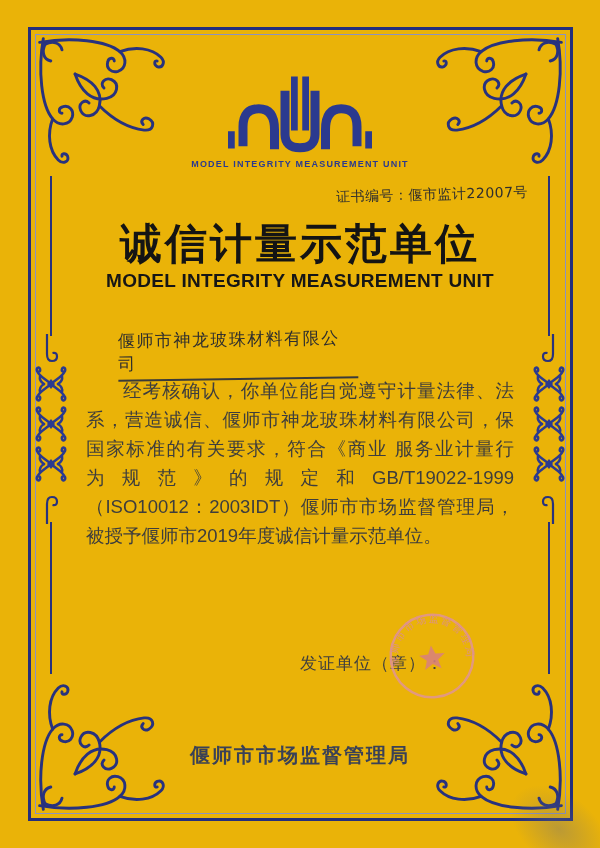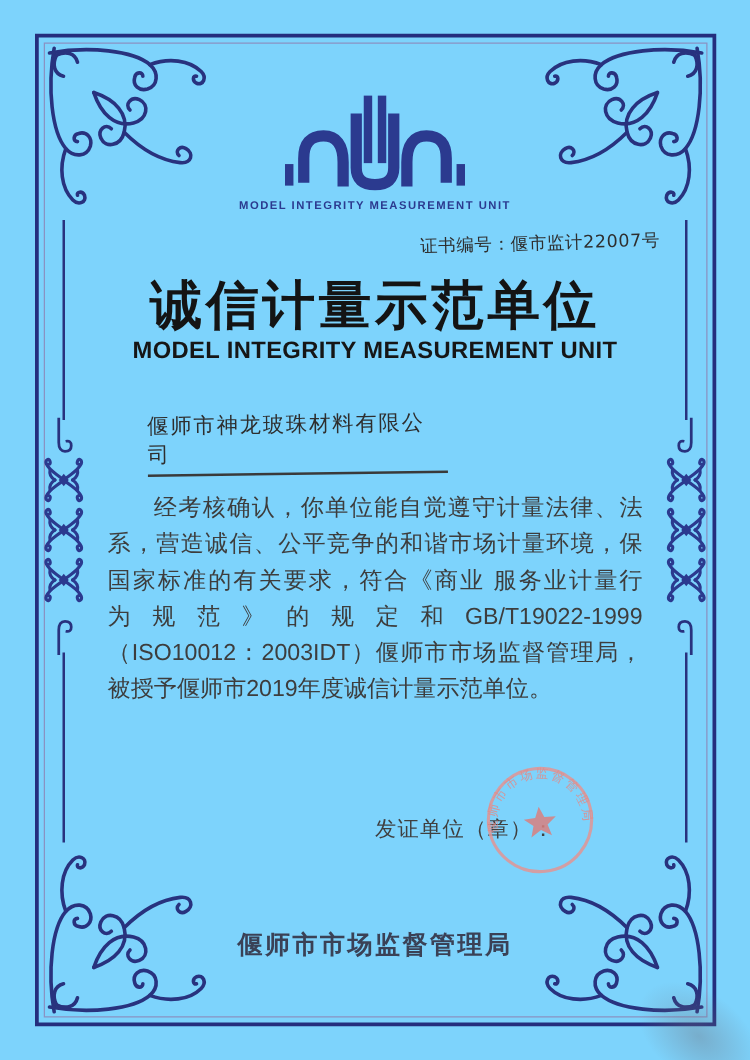--- a/index.html
+++ b/index.html
@@ -1,17 +1,17 @@
 <!DOCTYPE html>
 <html><head>
 <meta charset="utf-8">
 <style>
   html,body { margin:0; padding:0; background:#ffffff; }
   .page {
-    position:relative; width:600px; height:848px; background:#7dd3fc;
+    position:relative; width:600px; height:848px; background:#eab308;
     font-family:"Liberation Sans", sans-serif; overflow:hidden;
   }
   
   .border-outer { position:absolute; left:28px; top:27px; right:27px; bottom:27px;
     border:3px solid #242e7d; }
   .border-mid { position:absolute; left:35px; top:34px; right:34px; bottom:34px;
     border:1px solid #8a92c2; }
   .corner { position:absolute; width:140px; height:140px; }
   .corner.tl { left:34px; top:33px; }
   .corner.tr { right:33px; top:33px; transform:scaleX(-1); }
@@ -41,21 +41,21 @@
     font-family:"DejaVu Serif", serif; font-size:42px; font-weight:900;
     letter-spacing:3px; color:#141414; }
   .cert-subtitle { position:absolute; left:0; right:0; top:270px; text-align:center;
     font-size:19px; font-weight:bold; letter-spacing:0.3px; color:#161616; }
   .company { position:absolute; left:118px; top:328px; width:240px; font-size:17px;
     letter-spacing:1.5px; padding-bottom:4px; border-bottom:2px solid #3a3a3a;
     transform:rotate(-0.8deg); }
   .body-text { position:absolute; left:86px; top:376px; width:428px;
     font-size:18.5px; line-height:29px; color:#3d3d3d; }
   .body-line { text-align:justify; text-align-last:justify; text-justify:inter-character; }
-  .body-line.first { padding-left:37px;margin-top:15px; }
+  .body-line.first { padding-left:37px; }
   .body-line.last { text-align-last:left; }
   .issuer { position:absolute; left:300px; top:652px; font-size:17px; font-weight:normal;
     letter-spacing:1px; color:#3f3f3f; }
   .seal { position:absolute; left:384px; top:608px; width:96px; height:96px;
     transform:rotate(-6deg); }
   .authority { position:absolute; left:0; right:0; top:742px; text-align:center;
     font-size:20px; font-weight:bold; letter-spacing:2px; color:#3a4156; }
   .smudge { position:absolute; right:-14px; bottom:-16px; width:110px; height:70px;
     background:radial-gradient(closest-side, rgba(110,112,125,0.38), rgba(110,112,125,0));
     transform:rotate(38deg); }
@@ -169,21 +169,21 @@
     <span>证书编号：</span><span>偃市监计22007号</span>
   </div>
 
   <div class="cert-title">诚信计量示范单位</div>
   <div class="cert-subtitle">MODEL INTEGRITY MEASUREMENT UNIT</div>
 
   <div class="company handwrite">偃师市神龙玻珠材料有限公司</div>
 
   <div class="body-text">
     <div class="body-line first">经考核确认，你单位能自觉遵守计量法律、法</div>
-    <div class="body-line">系，营造诚信、公平竞争的和谐市场计量环境，保</div>
+    <div class="body-line">系，营造诚信、偃师市神龙玻珠材料有限公司，保</div>
     <div class="body-line">国家标准的有关要求，符合《商业 服务业计量行</div>
     <div class="body-line">为规范》的规定和GB/T19022-1999</div>
     <div class="body-line">（ISO10012：2003IDT）偃师市市场监督管理局，</div>
     <div class="body-line last">被授予偃师市2019年度诚信计量示范单位。</div>
   </div>
 
   <div class="issuer">发证单位（章）：</div>
 
   <svg class="seal" viewBox="0 0 100 100">
     <circle cx="50" cy="50" r="43" fill="none" stroke="#e09494" stroke-width="2.6" opacity="0.85"></circle>

